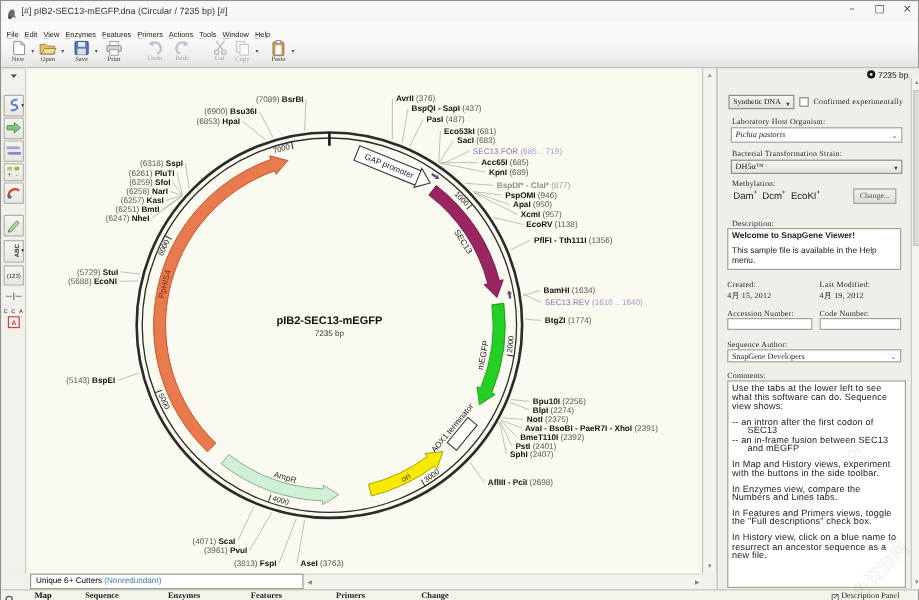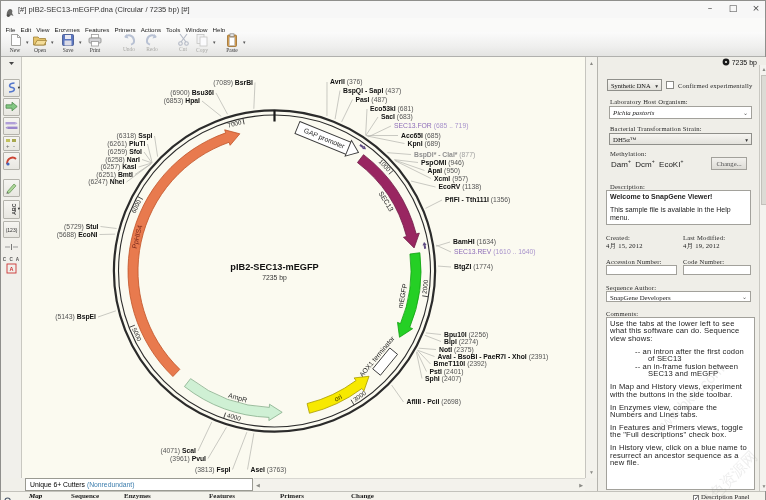--- a/index.html
+++ b/index.html
@@ -65,37 +65,37 @@
   .pcheck{position:absolute;width:8px;height:8px;background:#fff;border:1px solid #8a8a85;}
   .dropbtn{position:absolute;background:linear-gradient(#f6f5f1,#e3e2dc);border:1px solid #8f8f8a;
     font-size:6.8px;color:#111;text-align:left;padding:2px 3px;white-space:nowrap;}
   .dropbtn .da{position:absolute;right:3px;top:2.5px;font-size:5.5px;color:#333;}
   .textbox{position:absolute;background:#fff;border:1px solid #a2a19b;
     font-family:"Liberation Sans",sans-serif;font-size:7px;color:#222;line-height:8.6px;
     padding:2px 3px;overflow:hidden;}
   .textbox p{margin:0 0 7px 0;}
   .comments-box p{margin:0;line-height:7.45px;font-size:7.6px;letter-spacing:0.15px;}
   .comments-box p.gap{margin-top:5.5px;}
-  .comments-box p.bullet{padding-left:13px;text-indent:-13px;margin-left:25px;}
+  .comments-box p.bullet{padding-left:13px;text-indent:-13px;}
   .panel-vscroll{position:absolute;left:161px;top:8px;width:9px;height:426px;background:#f4f3ef;
     border-left:1px solid #c9c8c2;}
   .panel-vscroll .thumb{position:absolute;left:1px;top:10px;width:7px;height:130px;background:#dcdbd5;
     border:1px solid #c2c1bb;}
   
   .bottom-row{position:absolute;left:0;top:477px;width:596px;height:13px;background:#f1f0ea;}
   .enzyme-combo{position:absolute;left:24px;top:0px;width:228px;height:13px;background:#fff;
     border:1px solid #9a9a92;font-size:6.8px;line-height:11px;padding-left:4px;white-space:nowrap;}
   .enzyme-combo .note{color:#3f7fae;}
   .map-hscroll{position:absolute;left:253px;top:0;width:331px;height:13px;background:#f3f2ec;
     border-top:1px solid #d8d7d1;}
   .tabbar{position:absolute;left:0;top:490px;width:764px;height:9px;background:#f4f3ec;
     border-top:1px solid #c3c2bb;}
   .tab{position:absolute;top:0px;font-size:7px;font-weight:bold;color:#222;
     font-family:"Liberation Serif",serif;line-height:9px;}
-  .tab.selected{color:#000;font-style:italic;}
+  .tab.selected{color:#000;}
   .search-icon{position:absolute;left:3px;top:0px;}
   .desc-check{position:absolute;left:692px;top:0px;font-size:6.8px;color:#222;
     font-family:"Liberation Serif",serif;line-height:9px;}
   .desc-check .box{display:inline-block;width:6px;height:6px;border:1px solid #777;background:#fff;
     font-size:6px;line-height:5px;vertical-align:-1px;margin-right:2px;text-align:center;color:#222;}
   
   .wm{position:absolute;color:#8a8a8a;opacity:0.14;transform:rotate(-45deg);
     font-size:15px;pointer-events:none;white-space:nowrap;z-index:50;}
 </style>
 </head>
@@ -500,21 +500,21 @@
     </div>
   </div>
 
   <div class="tabbar">
     <span class="search-icon">
       <svg width="9" height="9" viewBox="0 0 9 9">
           <circle cx="3.6" cy="3.6" r="2.6" fill="none" stroke="#4a5668" stroke-width="1.1"></circle>
           <line x1="5.6" y1="5.6" x2="8.2" y2="8.2" stroke="#4a5668" stroke-width="1.3"></line>
         </svg>
     </span>
-    <span id="tabs"><span class="tab selected" style="left: 28px;">Map</span><span class="tab" style="left: 70px;">Sequence</span><span class="tab" style="left: 123px;">Enzymes</span><span class="tab" style="left: 208px;">Features</span><span class="tab" style="left: 279px;">Primers</span><span class="tab" style="left: 350px;">Change</span></span>
+    <span id="tabs"><span class="tab selected" style="left: 28px;">Map</span><span class="tab" style="left: 70px;">Sequence</span><span class="tab" style="left: 139px;">Enzymes</span><span class="tab" style="left: 208px;">Features</span><span class="tab" style="left: 279px;">Primers</span><span class="tab" style="left: 350px;">Change</span></span>
     <span class="desc-check">
       <span class="box" id="descCheckBox">✓</span><span>Description Panel</span>
     </span>
   </div>
 
   <div id="watermarks">
       <div class="wm" style="left: 640px; top: 390px;">www.bkill.com</div>
       <div class="wm" style="left: 690px; top: 470px;">绿色资源网</div>
     </div>
 </div>

